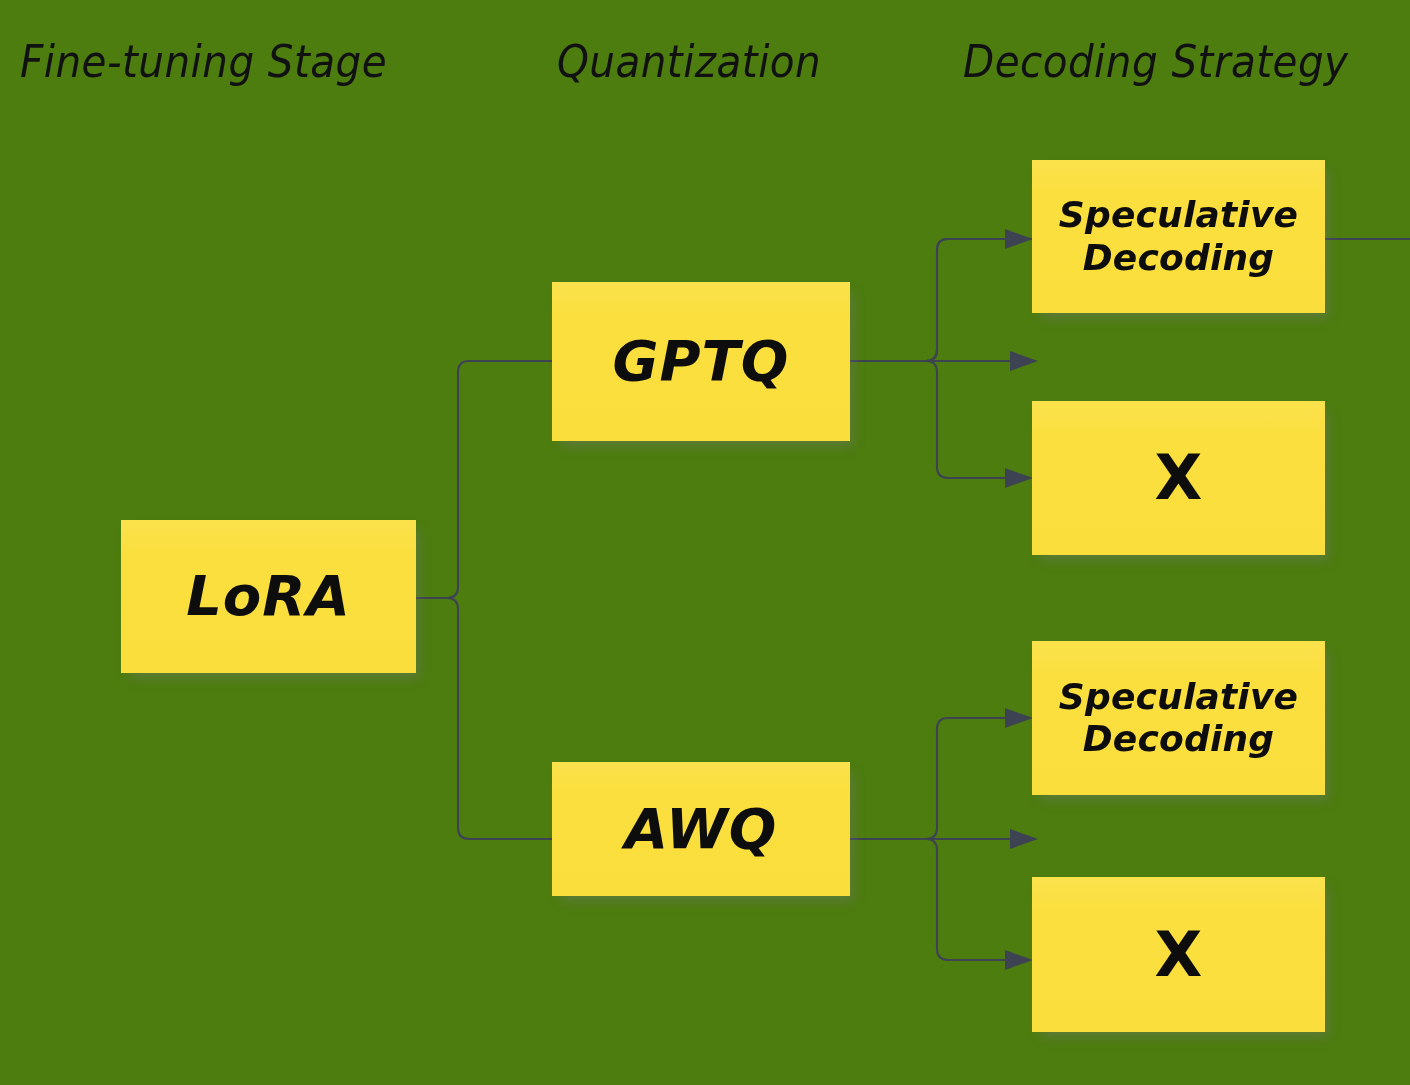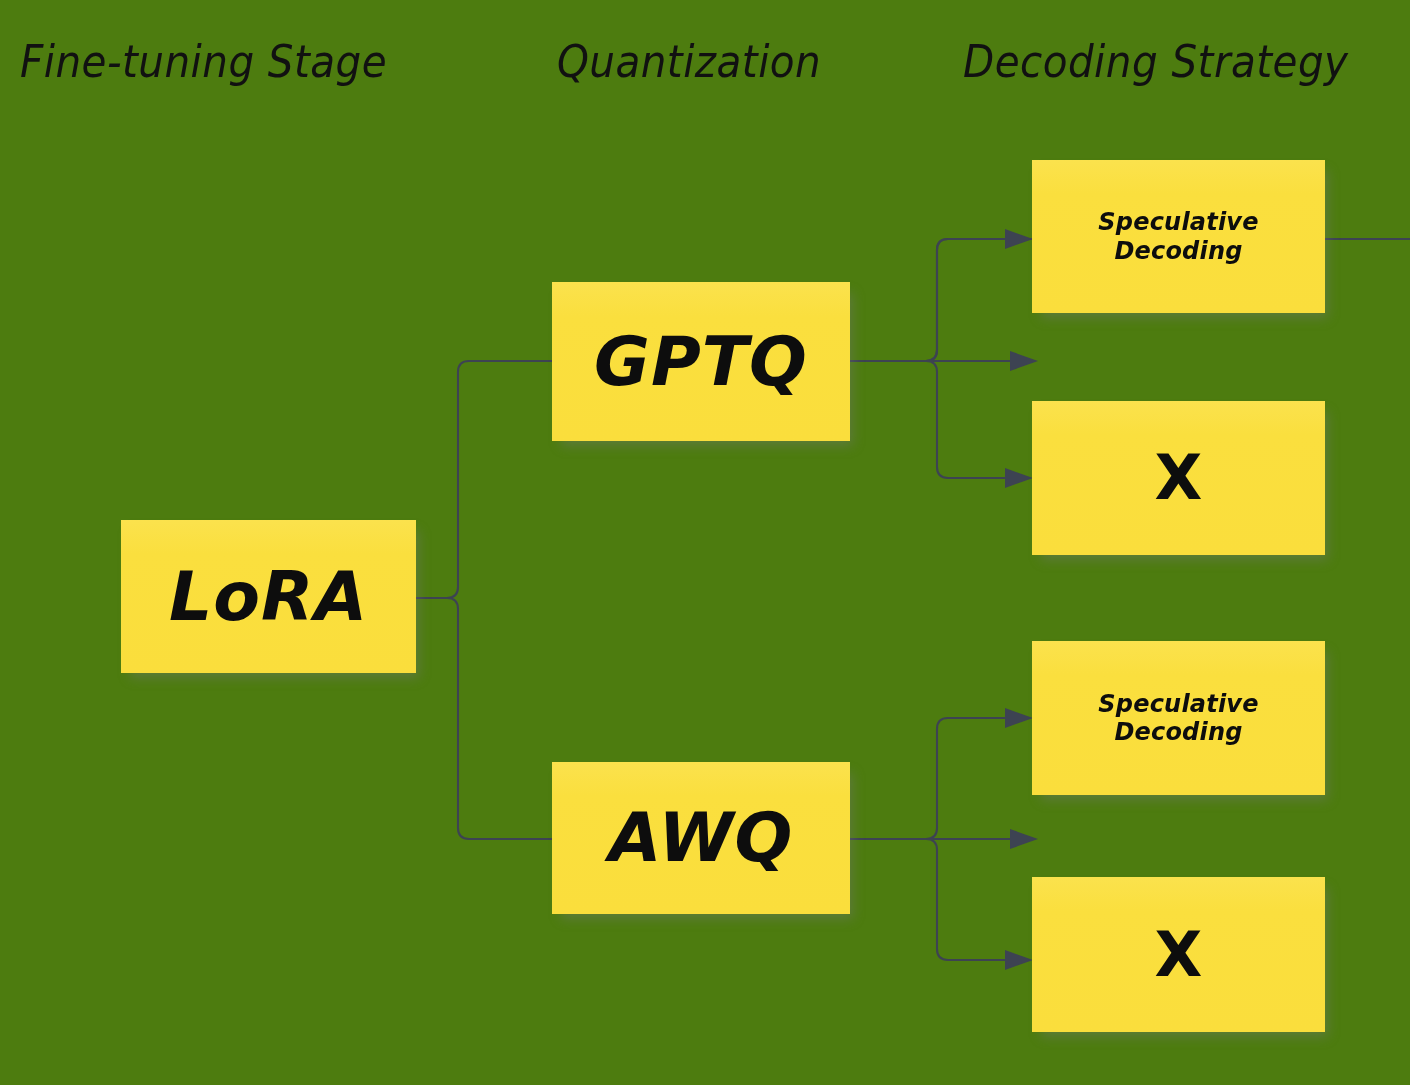--- a/index.html
+++ b/index.html
@@ -50,46 +50,46 @@
     font-family: "DejaVu Sans", sans-serif;
   }
   .node .label {
     display: block;
     width: 100%;
     white-space: pre-line;
   }
 
   
   .node.big .label {
-    font-size: 68px;
+    font-size: 56px;
     font-style: italic;
     font-weight: 700;
     line-height: 1.05;
     letter-spacing: 1px;
   }
   
   .node.xmark .label {
     font-size: 62px;
     font-style: normal;
     font-weight: 700;
     line-height: 1;
   }
   
   .node.two-line .label {
-    font-size: 24px;
+    font-size: 36px;
     font-style: italic;
     font-weight: 700;
     line-height: 1.18;
     letter-spacing: 0.2px;
   }
 
   
   #node-lora  { left: 73px;   top: 520px; width: 295px; height: 153px; margin-left: 48px; }
   #node-gptq  { left: 552px;  top: 282px; width: 298px; height: 159px; }
-  #node-awq   { left: 552px;  top: 762px; width: 298px; height: 152px; }
+  #node-awq   { left: 552px;  top: 762px; width: 298px; height: 134px; }
   #node-spec1 { left: 1032px; top: 160px; width: 293px; height: 153px; }
   #node-x1    { left: 1032px; top: 401px; width: 293px; height: 154px; }
   #node-spec2 { left: 1032px; top: 641px; width: 293px; height: 154px; }
   #node-x2    { left: 1032px; top: 877px; width: 293px; height: 155px; }
 
   
   #edges {
     position: absolute;
     left: 0;
     top: 0;

